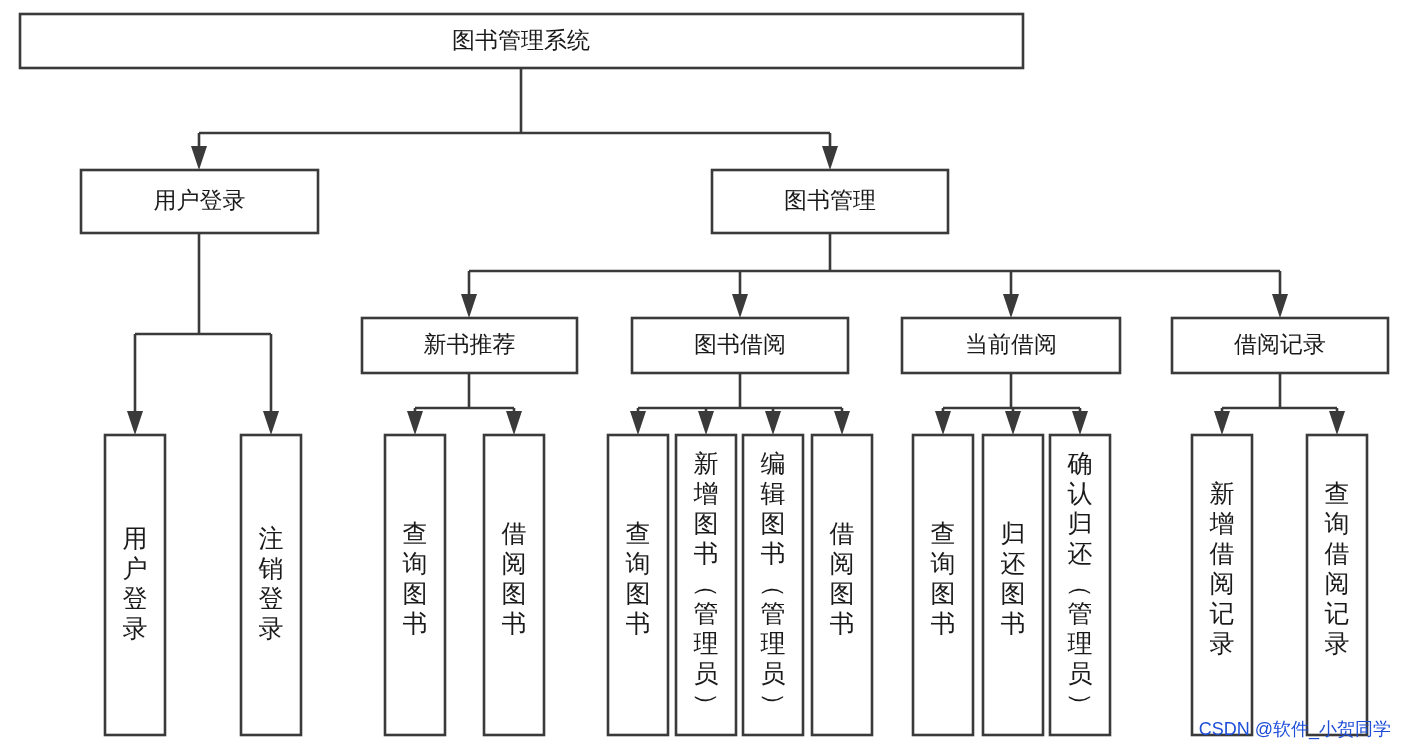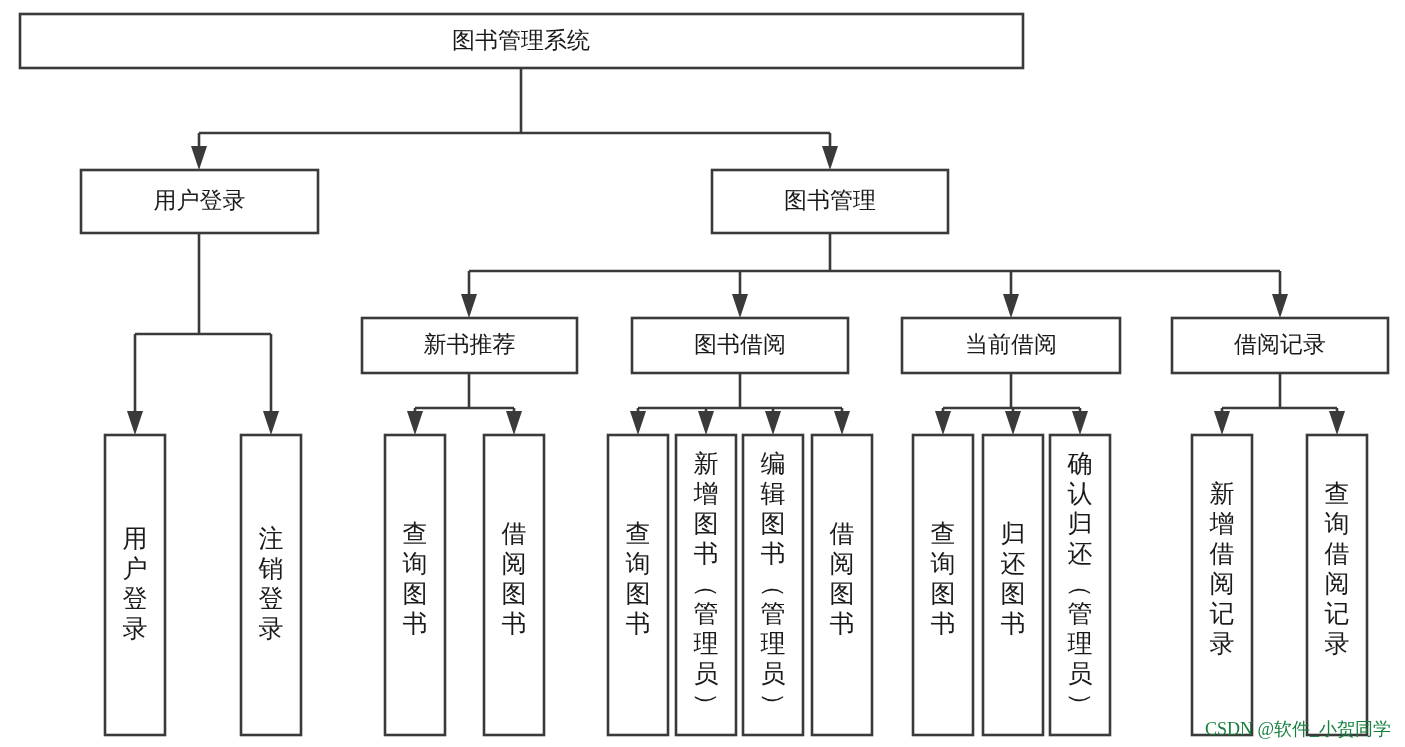--- a/index.html
+++ b/index.html
@@ -50,23 +50,23 @@
     font-family: "Liberation Sans", "DejaVu Sans", sans-serif;
     font-size: 25px;
     fill: #1a1a1a;
     text-anchor: middle;
     dominant-baseline: middle;
   }
   .watermark {
     position: absolute;
     right: 14px;
     bottom: 6px;
-    font-family: Liberation Serif, serif;
+    font-family: Liberation Sans, sans-serif;
     font-size: 18px;
-    color: #15803d;
+    color: #1d4ed8;
     white-space: nowrap;
     user-select: none;
   }
 </style>
 </head>
 <body>
 
 <svg id="diagram" viewBox="0 0 1405 747" xmlns="http://www.w3.org/2000/svg">
 
   <g>

